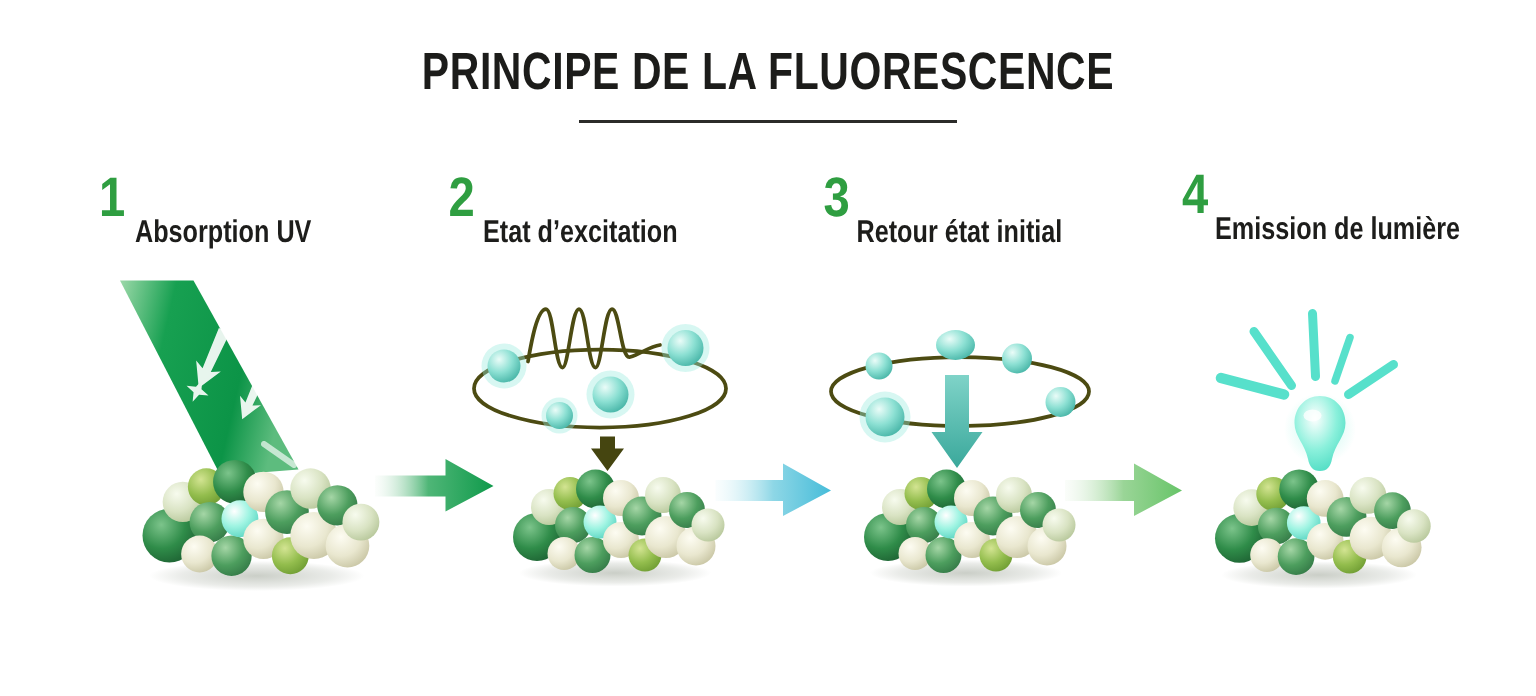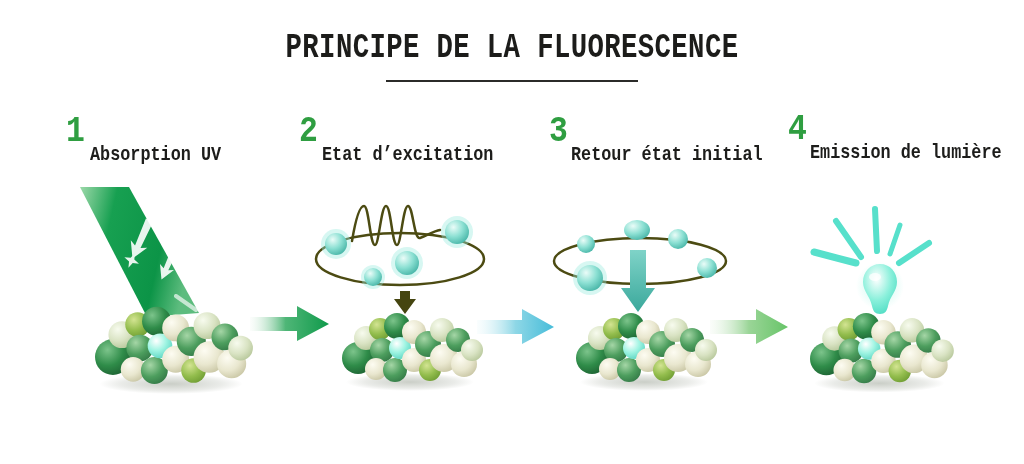--- a/index.html
+++ b/index.html
@@ -1,18 +1,18 @@
 <!DOCTYPE html>
 <html><head>
 <meta charset="utf-8">
 <style>
   html,body{margin:0;padding:0;background:#fff;}
   .canvas{
     position:relative;width:1024px;height:464px;background:#ffffff;
-    overflow:hidden;font-family:Liberation Mono, monospace;
+    overflow:hidden;font-family:Liberation Sans, sans-serif;
   }
   .title{
     position:absolute;top:28px;left:0;width:1024px;text-align:center;
     font-size:35px;font-weight:bold;color:#1c1c1a;letter-spacing:.5px;
     transform:scaleX(.78);transform-origin:center top;white-space:nowrap;
   }
   .title-underline{
     position:absolute;top:80px;left:386px;width:252px;height:2px;background:#2b2b29;
   }
   .step-num{

